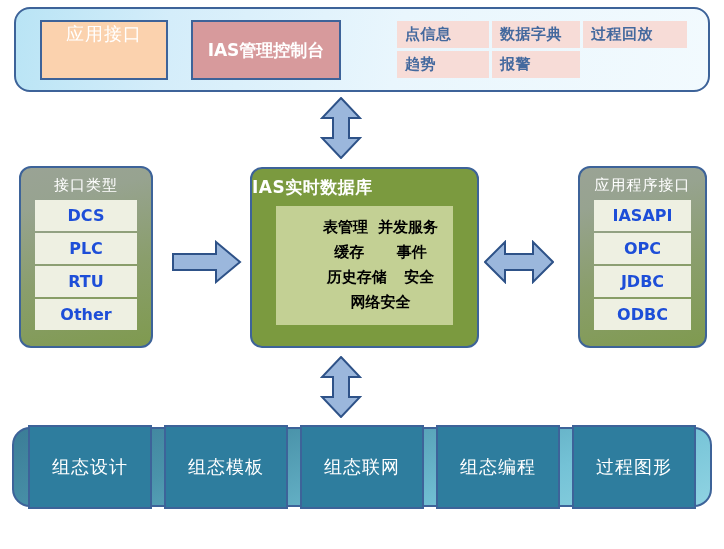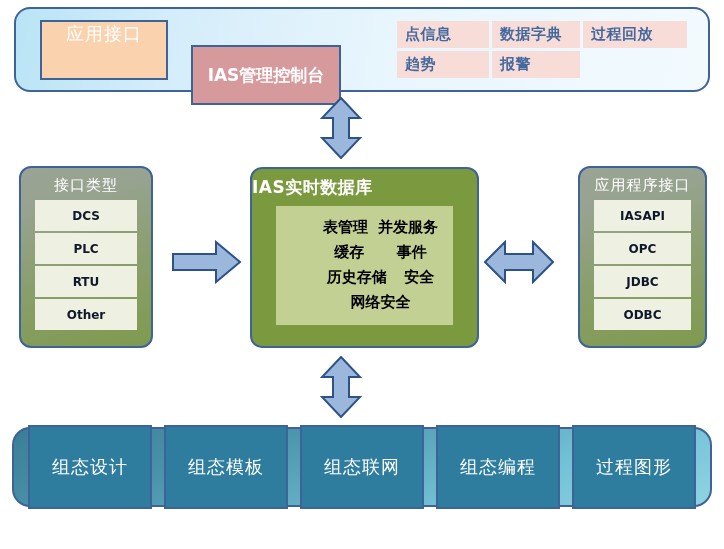--- a/index.html
+++ b/index.html
@@ -51,21 +51,20 @@
     height: 60px;
     box-sizing: border-box;
     border: 2px solid #3d6399;
     background: #d79a9c;
     display: flex;
     align-items: center;
     justify-content: center;
     color: #ffffff;
     font-size: 17px;
     font-weight: bold;
-    margin-top: 25px;
   }
   #feature-grid {
     position: absolute;
     left: 381px;
     top: 12px;
     width: 284px;
     display: grid;
     grid-template-columns: 92px 88px 104px;
     grid-auto-rows: 27px;
     gap: 3px;
@@ -115,22 +114,22 @@
     display: flex;
     flex-direction: column;
     gap: 2px;
   }
   .side-list-item {
     background: #eef0e2;
     height: 31px;
     display: flex;
     align-items: center;
     justify-content: center;
-    color: #0f172a;
-    font-size: 12px;
+    color: #1d4ed8;
+    font-size: 16px;
     font-weight: bold;
   }
 
   
   #database-box {
     position: absolute;
     left: 250px;
     top: 167px;
     width: 229px;
     height: 181px;

